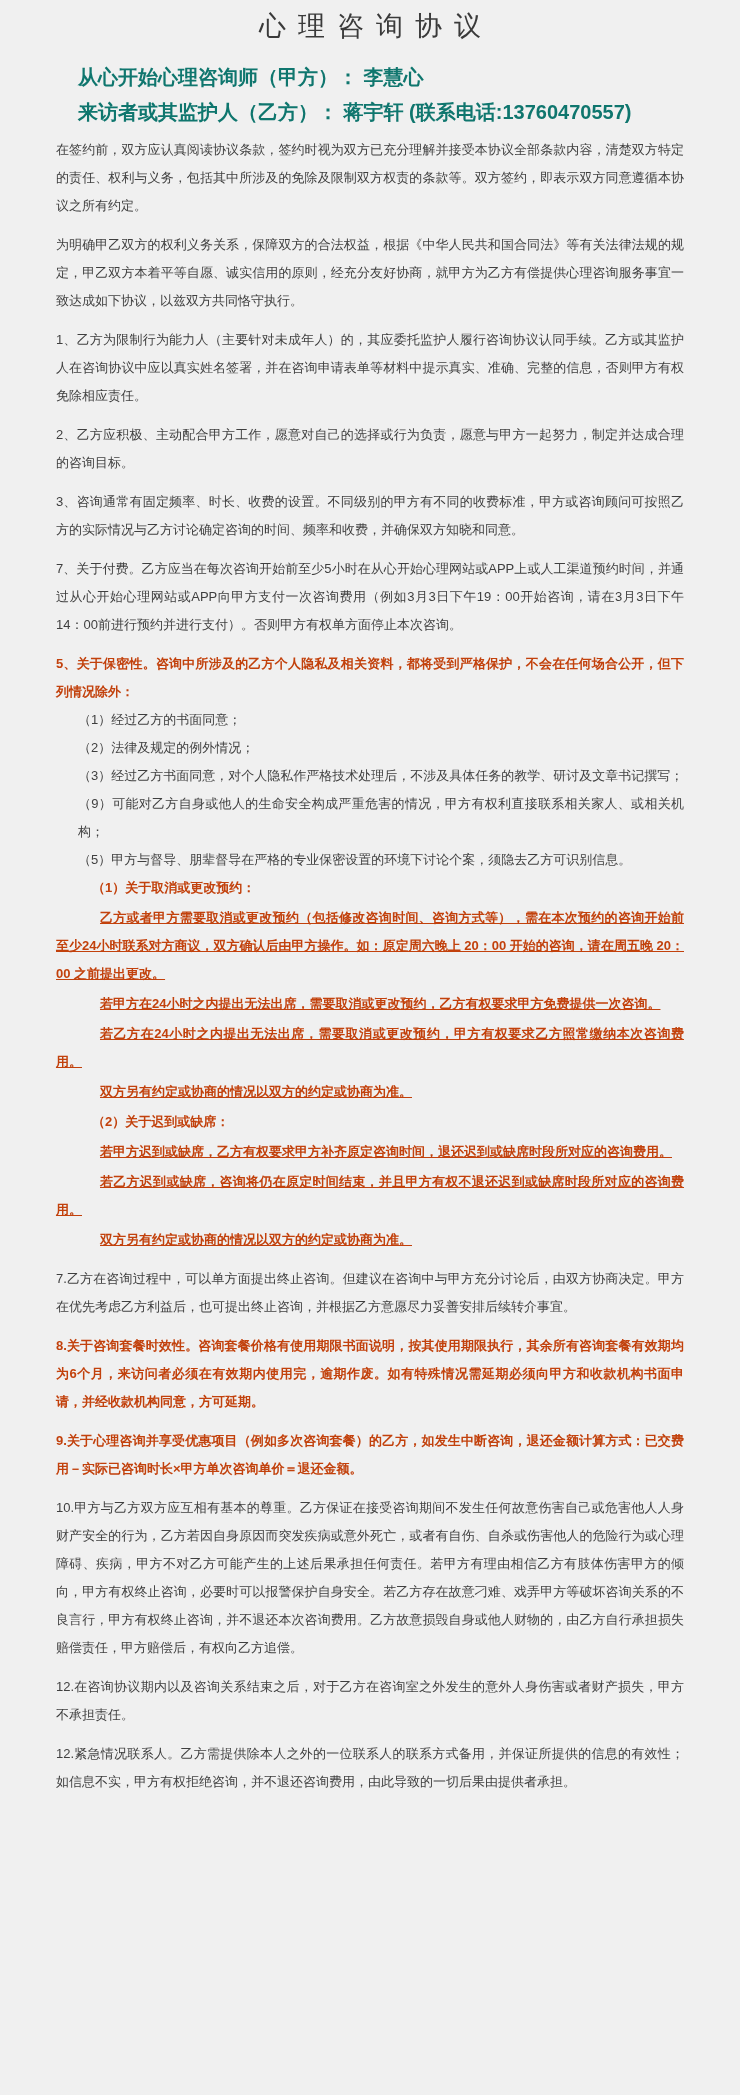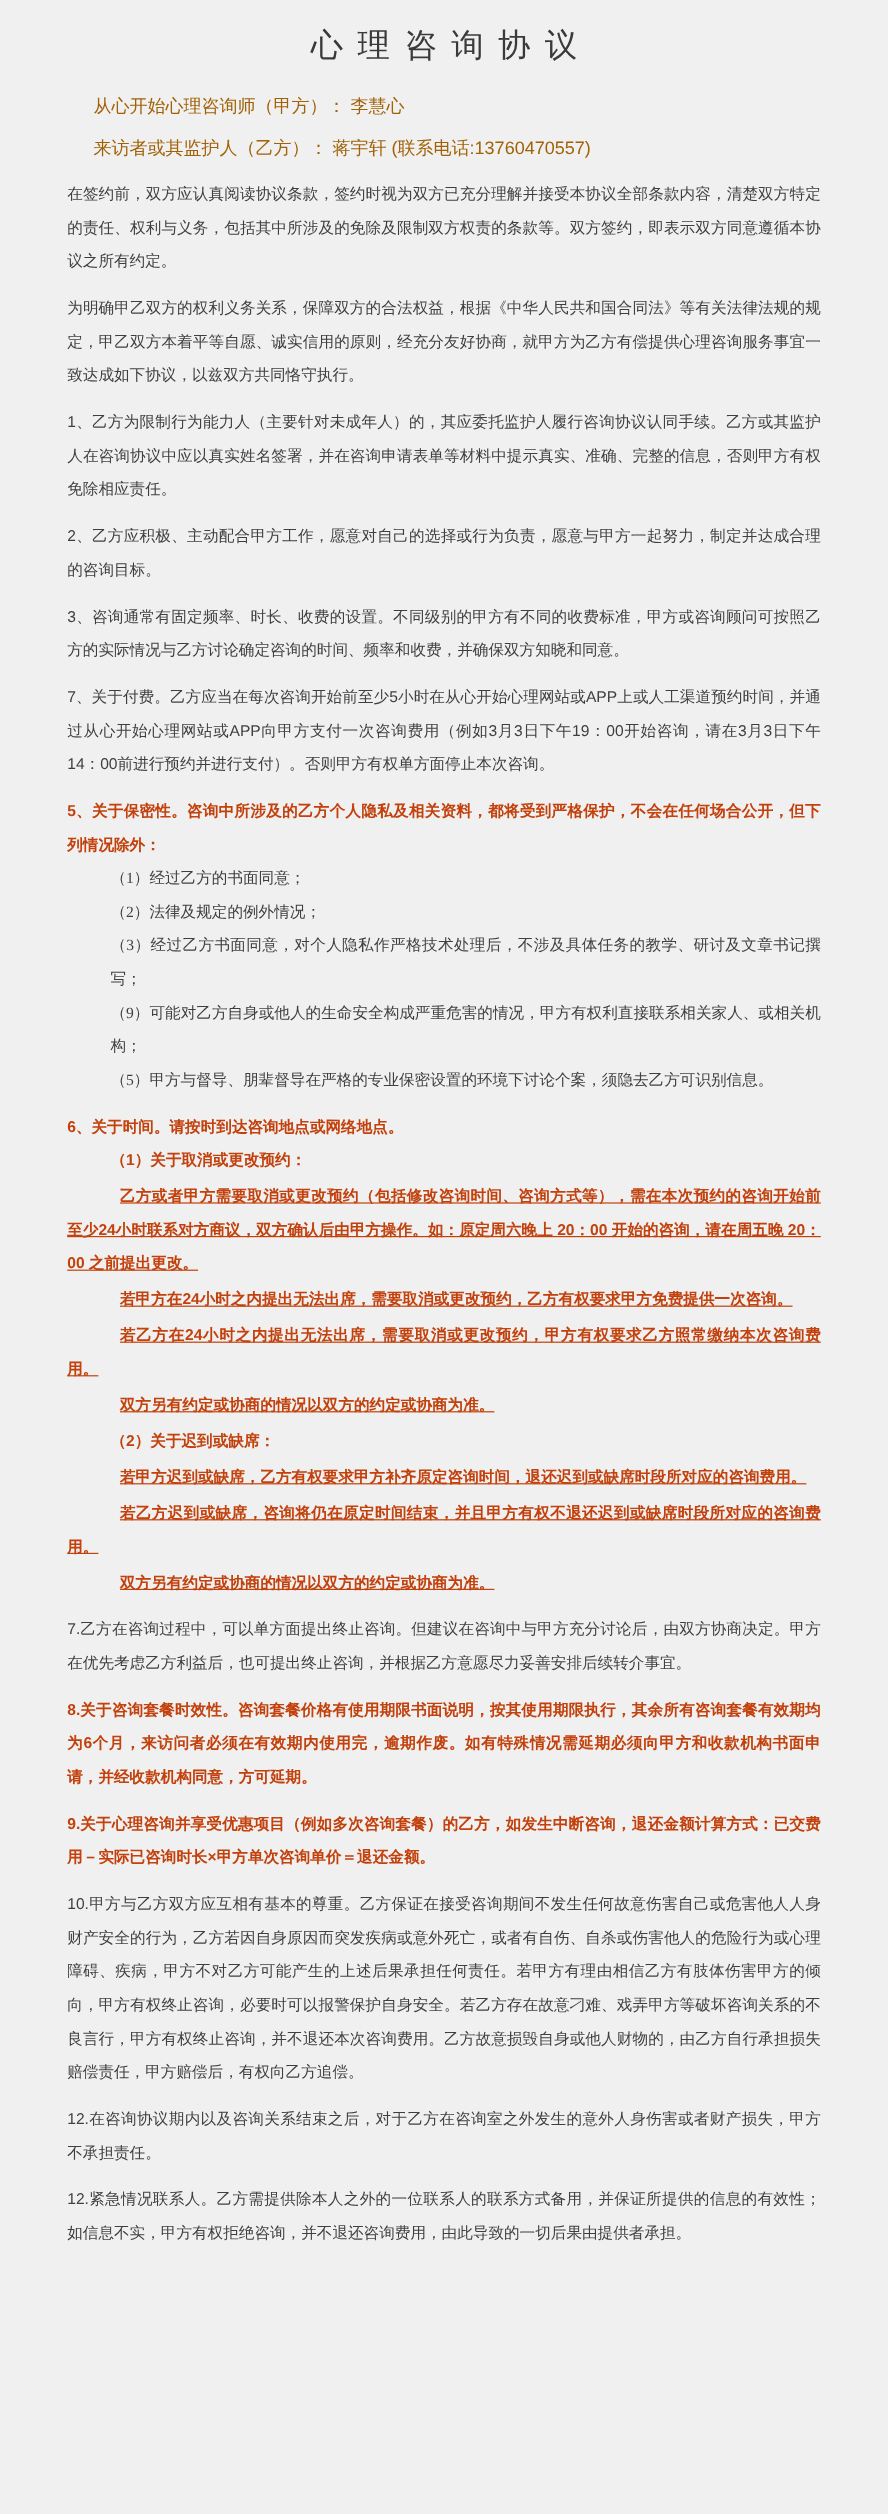--- a/index.html
+++ b/index.html
@@ -3,46 +3,46 @@
 <meta charset="utf-8">
 <style>
   html,body{margin:0;padding:0;}
   body{
     width:740px;
     background:#f0f0f0;
     font-family:"Liberation Sans","DejaVu Sans",sans-serif;
     color:#3f3f3f;
     -webkit-font-smoothing:antialiased;
   }
-  .doc{width:628px;margin:0 auto;padding-top:20px;}
+  .doc{width:628px;margin:0 auto;padding-top:8px;}
   .title{
     text-align:center;
     font-size:27px;
     font-weight:400;
     letter-spacing:12px;
     padding-left:12px;
     color:#3a3a3a;
     margin:0 0 20px 0;
   }
   .party{
-    font-weight:normal;
-    color:#a16207;
-    font-size:15px;
+    font-weight:bold;
+    color:#0f766e;
+    font-size:20px;
     line-height:26px;
     margin:0 0 9px 22px;
   }
   .p{
     font-size:13px;
     line-height:28px;
     text-align:justify;
     margin:0 0 11px 0;
   }
   .tight{margin-bottom:0;}
   .b{font-weight:bold;color:#c2410c;}
-  .sub{margin-left:36px;margin-bottom:0;font-family:Liberation Serif, serif;}
+  .sub{margin-left:22px;margin-bottom:0;}
   .sub-h{margin-left:36px;margin-bottom:2px;}
   .ind{text-indent:44px;margin-bottom:2px;text-decoration:underline;}
   .gap-top{margin-top:11px;}
 </style>
 </head>
 <body>
 
 <div class="doc">
 
   <h1 class="title">心理咨询协议</h1>
@@ -58,21 +58,20 @@
   <div class="p">3、咨询通常有固定频率、时长、收费的设置。不同级别的甲方有不同的收费标准，甲方或咨询顾问可按照乙方的实际情况与乙方讨论确定咨询的时间、频率和收费，并确保双方知晓和同意。</div>
   <div class="p">7、关于付费。乙方应当在每次咨询开始前至少5小时在从心开始心理网站或APP上或人工渠道预约时间，并通过从心开始心理网站或APP向甲方支付一次咨询费用（例如3月3日下午19：00开始咨询，请在3月3日下午14：00前进行预约并进行支付）。否则甲方有权单方面停止本次咨询。</div>
 
   <div class="p b tight">5、关于保密性。咨询中所涉及的乙方个人隐私及相关资料，都将受到严格保护，不会在任何场合公开，但下列情况除外：</div>
   <div class="p sub">（1）经过乙方的书面同意；</div>
   <div class="p sub">（2）法律及规定的例外情况；</div>
   <div class="p sub">（3）经过乙方书面同意，对个人隐私作严格技术处理后，不涉及具体任务的教学、研讨及文章书记撰写；</div>
   <div class="p sub">（9）可能对乙方自身或他人的生命安全构成严重危害的情况，甲方有权利直接联系相关家人、或相关机构；</div>
   <div class="p sub">（5）甲方与督导、朋辈督导在严格的专业保密设置的环境下讨论个案，须隐去乙方可识别信息。</div>
 
-  <div class="p b tight gap-top">6、关于时间。请按时到达咨询地点或网络地点。</div>
   <div class="p b sub-h">（1）关于取消或更改预约：</div>
   <div class="p b ind">乙方或者甲方需要取消或更改预约（包括修改咨询时间、咨询方式等），需在本次预约的咨询开始前至少24小时联系对方商议，双方确认后由甲方操作。如：原定周六晚上 20：00 开始的咨询，请在周五晚 20：00 之前提出更改。</div>
   <div class="p b ind">若甲方在24小时之内提出无法出席，需要取消或更改预约，乙方有权要求甲方免费提供一次咨询。</div>
   <div class="p b ind">若乙方在24小时之内提出无法出席，需要取消或更改预约，甲方有权要求乙方照常缴纳本次咨询费用。</div>
   <div class="p b ind">双方另有约定或协商的情况以双方的约定或协商为准。</div>
   <div class="p b sub-h">（2）关于迟到或缺席：</div>
   <div class="p b ind">若甲方迟到或缺席，乙方有权要求甲方补齐原定咨询时间，退还迟到或缺席时段所对应的咨询费用。</div>
   <div class="p b ind">若乙方迟到或缺席，咨询将仍在原定时间结束，并且甲方有权不退还迟到或缺席时段所对应的咨询费用。</div>
   <div class="p b ind">双方另有约定或协商的情况以双方的约定或协商为准。</div>
 

